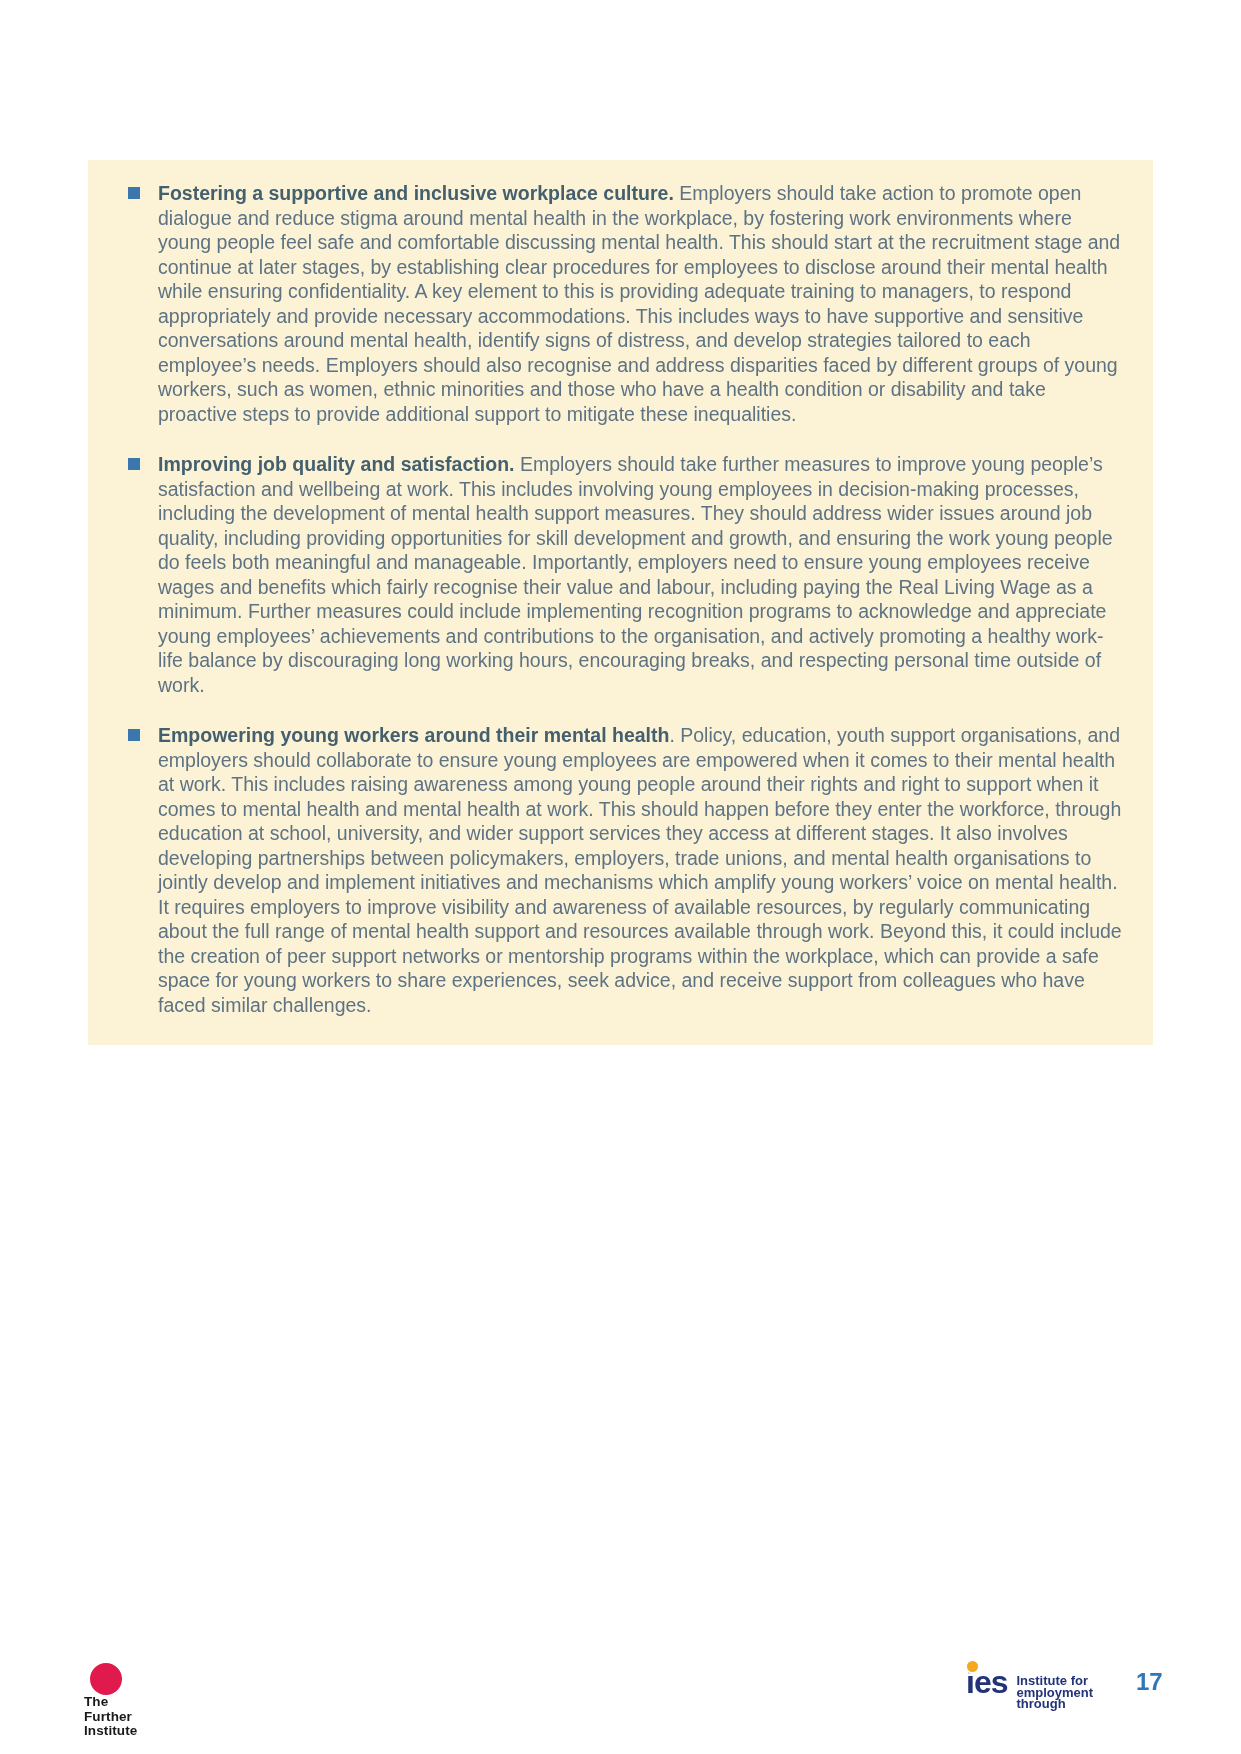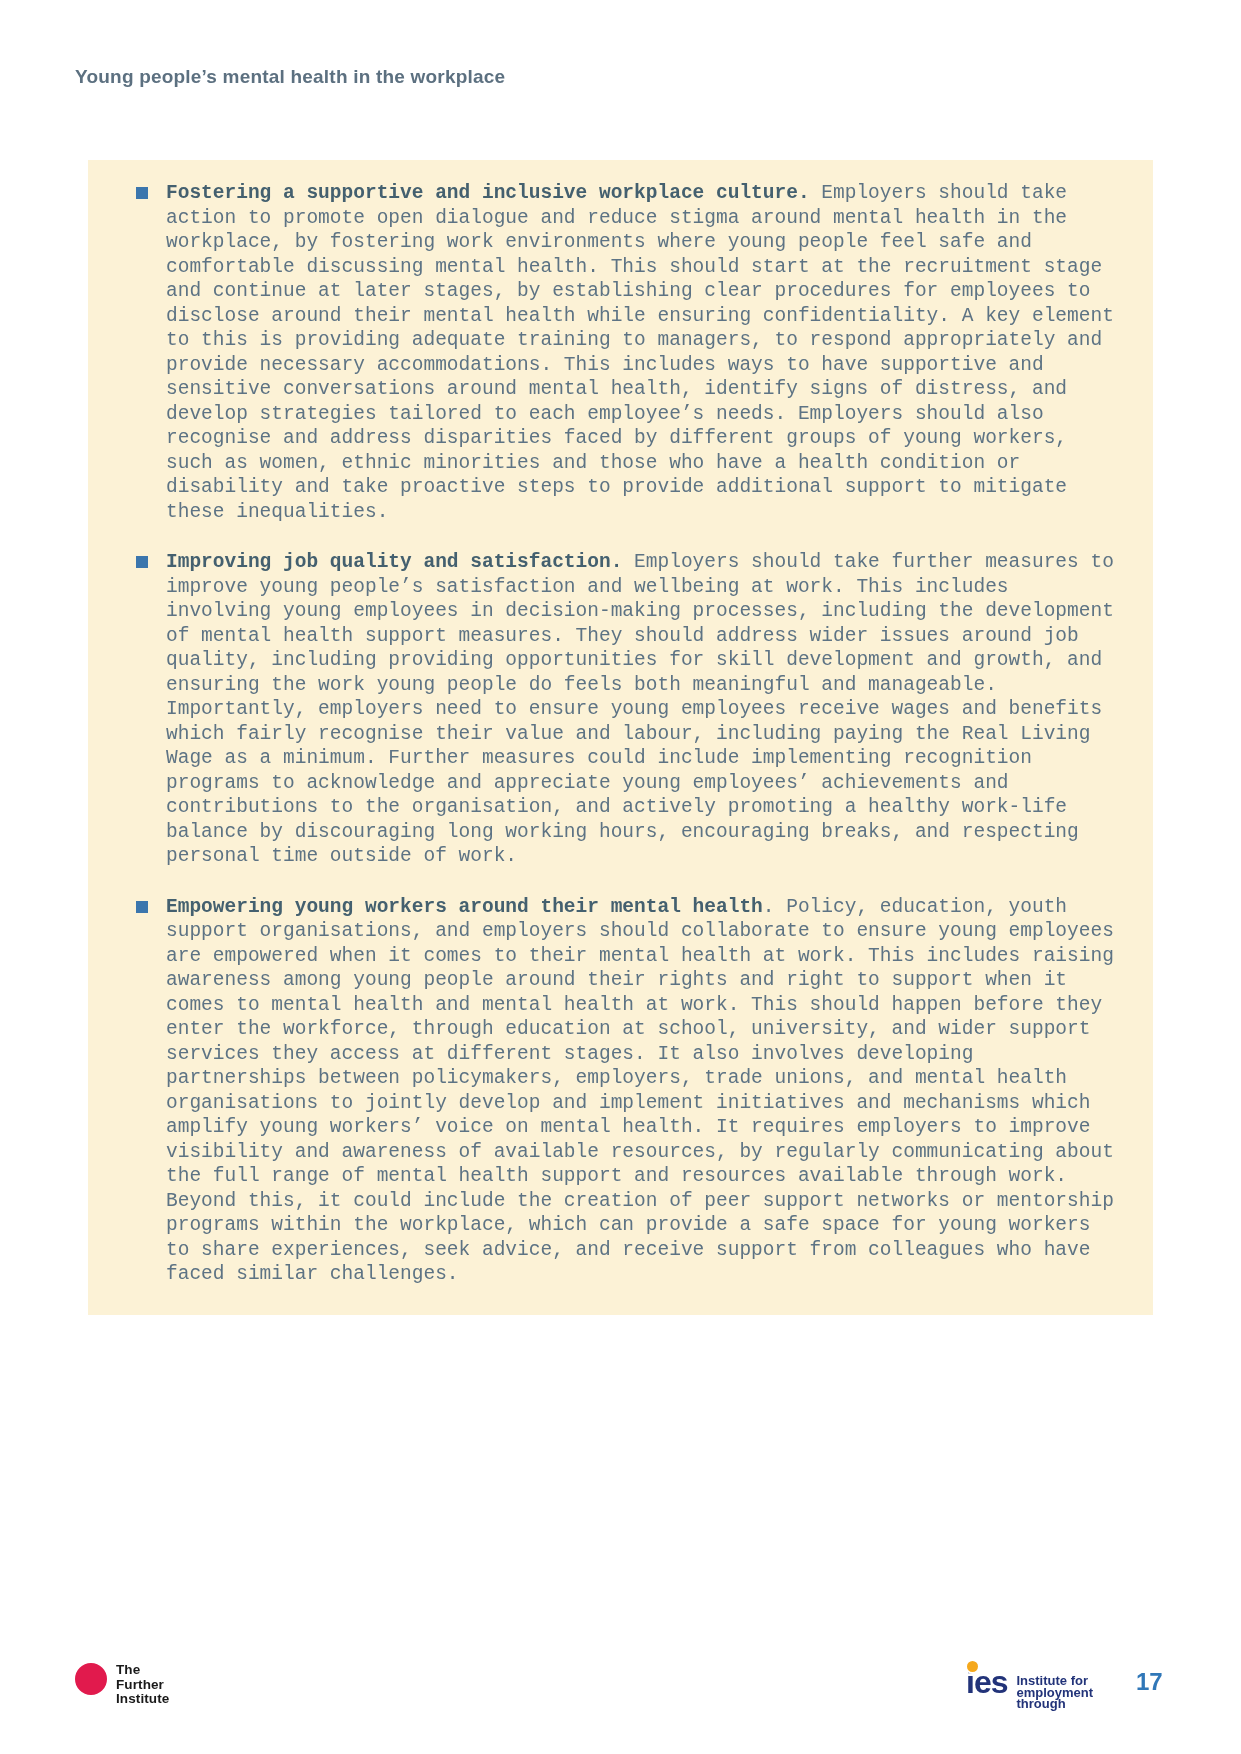--- a/index.html
+++ b/index.html
@@ -20,22 +20,21 @@
     font-weight: bold;
     color: var(--header_text, #5c7080);
     letter-spacing: 0.2px;
   }
   .callout-box {
     position: absolute;
     left: 88px;
     top: 160px;
     width: 1065px;
     background: var(--box_bg, #fcf2d6);
-    padding: 21px 30px 28px 16px;
-    font-family: Liberation Mono, monospace;
+    padding: 21px 30px 28px 8px;
   }
   .bullet-list { list-style: none; }
   .bullet-item {
     position: relative;
     padding-left: 62px;
     font-size: 19.5px;
     line-height: 24.5px;
     color: var(--body_text, #5d7384);
     text-align: left;
   }
@@ -50,21 +49,22 @@
   }
   .bullet-lead {
     font-weight: bold;
     color: var(--bold_text, #44606f);
   }
   .footer-hf {
     position: absolute;
     left: 75px;
     top: 1663px;
     display: flex;
-    align-items: flex-start;
+    align-items: center;
+    flex-direction: column;
   }
   .hf-ring {
     display: block;
     width: 20px;
     height: 20px;
     border: 16px solid var(--hf_pink, #e11a4d);
     border-radius: 50%;
     background: #ffffff;
   }
   .hf-text {
@@ -115,21 +115,20 @@
     font-size: 24px;
     font-weight: bold;
     color: var(--page_number, #3077b8);
   }
 </style>
 </head>
 <body>
 
 <div class="page">
 
-  <div class="running-header">Young people’s mental health in the workplace</div>
 
   <div class="callout-box">
     <ul class="bullet-list">
       <li class="bullet-item">
         <span class="bullet-square"></span><span class="bullet-lead">Fostering a supportive and inclusive workplace culture.</span><span class="bullet-body"> Employers should take action to promote open dialogue and reduce stigma around mental health in the workplace, by fostering work environments where young people feel safe and comfortable discussing mental health. This should start at the recruitment stage and continue at later stages, by establishing clear procedures for employees to disclose around their mental health while ensuring confidentiality. A key element to this is providing adequate training to managers, to respond appropriately and provide necessary accommodations. This includes ways to have supportive and sensitive conversations around mental health, identify signs of distress, and develop strategies tailored to each employee’s needs. Employers should also recognise and address disparities faced by different groups of young workers, such as women, ethnic minorities and those who have a health condition or disability and take proactive steps to provide additional support to mitigate these inequalities.</span>
       </li>
       <li class="bullet-item">
         <span class="bullet-square"></span><span class="bullet-lead">Improving job quality and satisfaction.</span><span class="bullet-body"> Employers should take further measures to improve young people’s satisfaction and wellbeing at work. This includes involving young employees in decision-making processes, including the development of mental health support measures. They should address wider issues around job quality, including providing opportunities for skill development and growth, and ensuring the work young people do feels both meaningful and manageable. Importantly, employers need to ensure young employees receive wages and benefits which fairly recognise their value and labour, including paying the Real Living Wage as a minimum. Further measures could include implementing recognition programs to acknowledge and appreciate young employees’ achievements and contributions to the organisation, and actively promoting a healthy work-life balance by discouraging long working hours, encouraging breaks, and respecting personal time outside of work.</span>
       </li>
       <li class="bullet-item">

